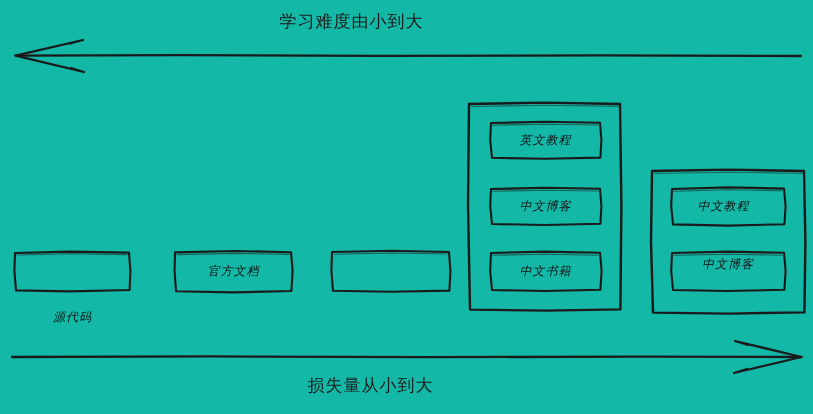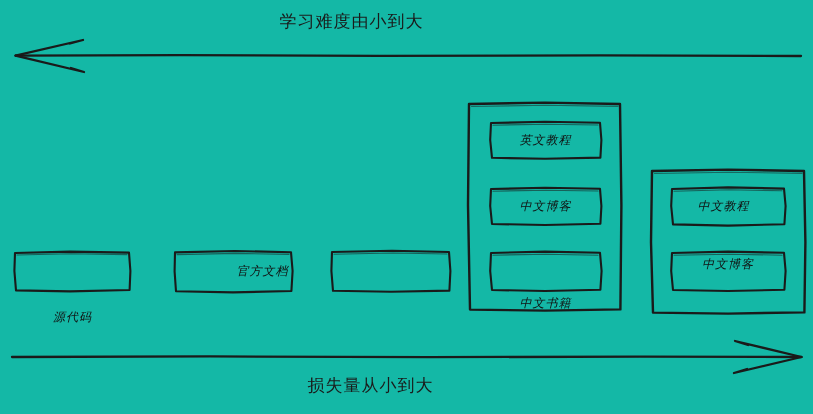--- a/index.html
+++ b/index.html
@@ -127,26 +127,26 @@
       </g>
     </g>
   </svg>
 
   <div class="axis-label" id="top-axis-label">学习难度由小到大</div>
 
   <div class="axis-label" id="bottom-axis-label">损失量从小到大</div>
 
   <div class="node-label" style="left:14px; top:252px; width:117px; height:39px;margin-top:46px;">源代码</div>
 
-  <div class="node-label" style="left:174px; top:251px; width:119px; height:41px;padding-left:29px;">官方文档</div>
+  <div class="node-label" style="left:174px; top:251px; width:119px; height:41px;">官方文档</div>
 
 
   <div class="node-label" style="left:490px; top:122px; width:111px; height:37px;">英文教程</div>
 
   <div class="node-label" style="left:490px; top:188px; width:111px; height:37px;">中文博客</div>
 
-  <div class="node-label" style="left:490px; top:252px; width:111px; height:38px;margin-top:32px;">中文书籍</div>
+  <div class="node-label" style="left:490px; top:252px; width:111px; height:38px;">中文书籍</div>
 
   <div class="node-label" style="left:671px; top:188px; width:105px; height:37px;">中文教程</div>
 
   <div class="node-label" style="left:671px; top:252px; width:114px; height:24px;">中文博客</div>
 
 </div>
 
 </body></html>

